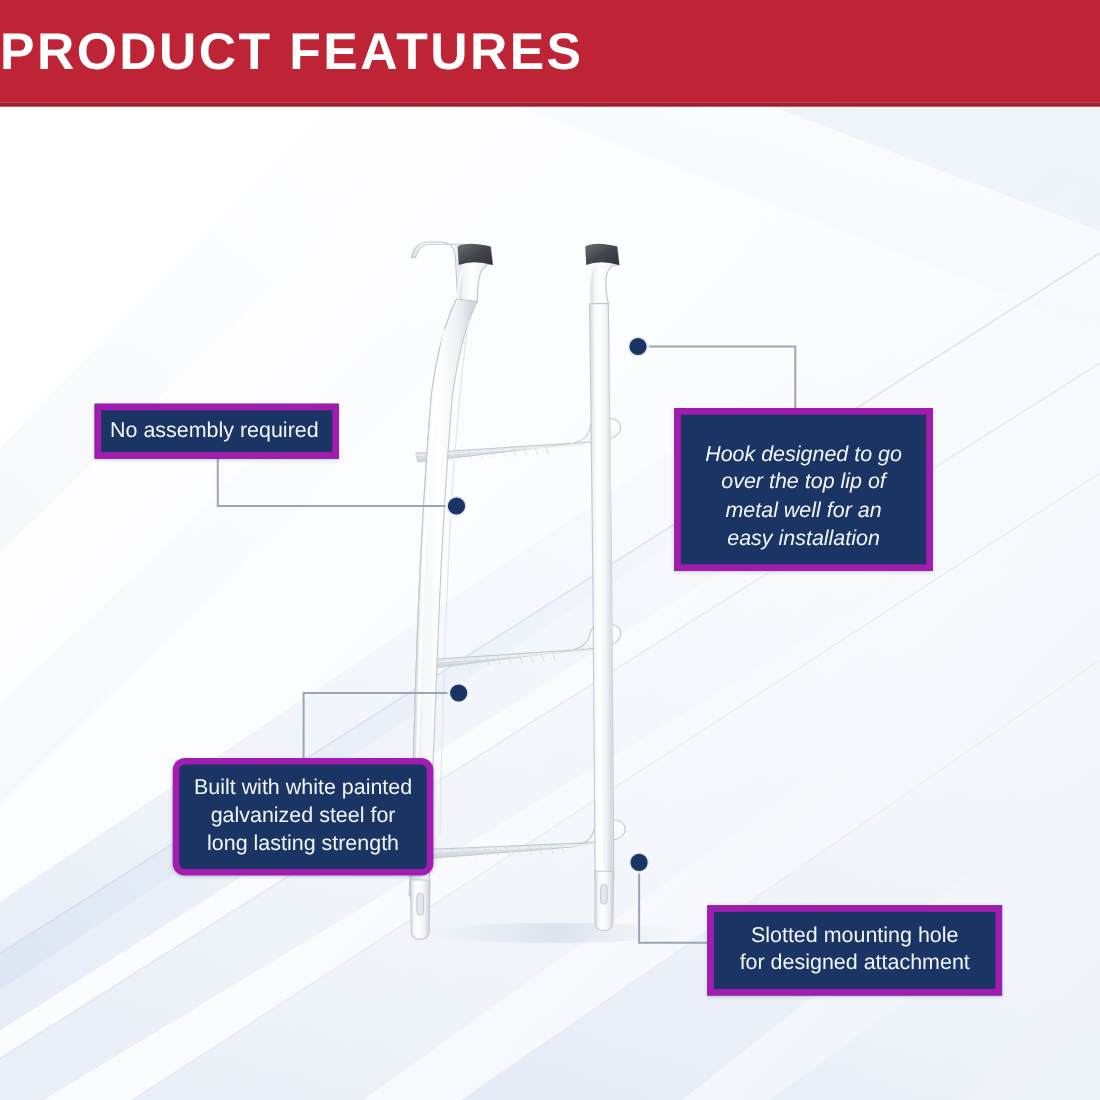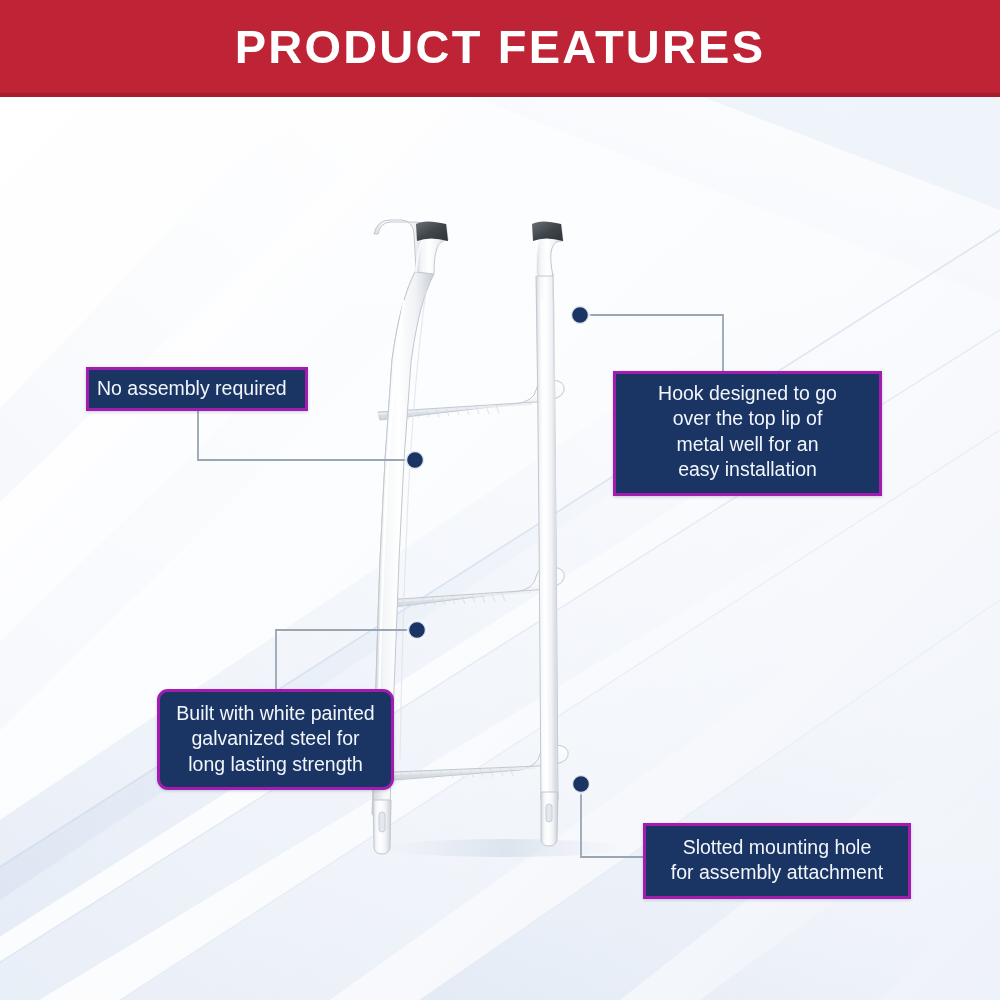--- a/index.html
+++ b/index.html
@@ -51,21 +51,21 @@
     background: #a41d2e;
     z-index: 5;
   }
   #header-title {
     position: absolute;
     left: 0;
     top: 0;
     width: 1000px;
     height: 86px;
     line-height: 93px;
-    text-align: center;
+    text-align: left;
     color: #ffffff;
     font-size: 47px;
     font-weight: bold;
     letter-spacing: 2.2px;
     font-family: "Liberation Sans", sans-serif;
     z-index: 6;
     white-space: nowrap;
   }
 
   
@@ -84,21 +84,21 @@
     inset: 0;
     width: 1000px;
     height: 1000px;
     z-index: 3;
   }
 
   
   .callout {
     position: absolute;
     background: #1a3564;
-    border: 3px solid #a21caf;
+    border: 6px solid #a21caf;
     box-sizing: border-box;
     color: #f2f6fb;
     text-align: center;
     z-index: 4;
     font-family: "Liberation Sans", sans-serif;
     box-shadow: 0 1px 3px rgba(30,50,90,0.22);
   }
   .callout .txt {
     display: block;
     white-space: pre-line;
@@ -109,23 +109,24 @@
     left: 86px;
     top: 367px;
     width: 222px;
     padding: 6px 8px 7px 8px;
     font-size: 19.5px;
     text-align: left;
   }
   #callout-hook {
     left: 613px;
     top: 371px;
-    width: 269px;
-    padding: 7px 8px 11px 8px;
+    width: 235px;
+    padding: 24px 8px 11px 8px;
     font-size: 19.5px;
+    font-style: italic;
   }
   #callout-steel {
     left: 157px;
     top: 689px;
     width: 237px;
     padding: 9px 8px 10px 8px;
     font-size: 19.5px;
     border-radius: 11px;
   }
   #callout-slotted {
@@ -352,16 +353,16 @@
   </div>
 
   <div class="callout" id="callout-steel">
     <span class="txt">Built with white painted
 galvanized steel for
 long lasting strength</span>
   </div>
 
   <div class="callout" id="callout-slotted">
     <span class="txt">Slotted mounting hole
-for assembly attachment</span>
+for designed attachment</span>
   </div>
 
 </div>
 
 </body></html>

